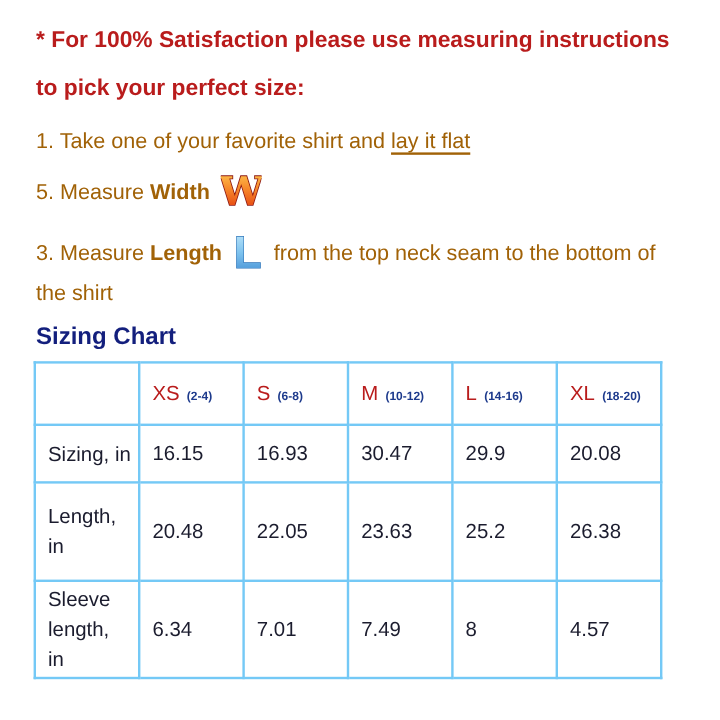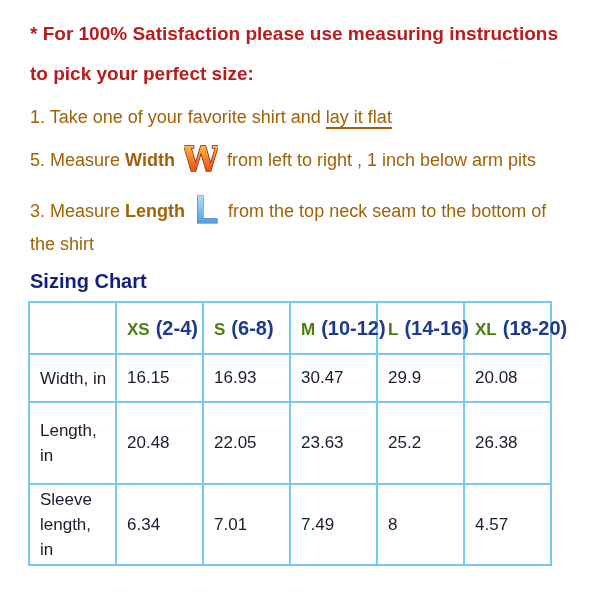--- a/index.html
+++ b/index.html
@@ -67,28 +67,28 @@
     color: #1b1c2e;
     font-size: 17px;
     font-weight: normal;
   }
   tr.r-head   { height: 52px; }
   tr.r-width  { height: 48px; }
   tr.r-length { height: 82px; }
   tr.r-sleeve { height: 80px; }
 
   th .sz {
-    color: #4d7c0f;
-    font-weight: bold;
+    color: #b91c1c;
+    font-weight: normal;
     white-space: nowrap;
   }
   th .rg {
     color: #1d3a8c;
     font-weight: bold;
-    font-size: 20px;
+    font-size: 10px;
     margin-left: 6px;
     white-space: nowrap;
   }
   td.lbl { white-space: pre-line; line-height: 25px; }
 </style>
 </head>
 <body>
 
 <div class="page">
 
@@ -108,21 +108,20 @@
     <svg class="letter-icon" width="34" height="38" viewBox="0 0 34 38">
       <defs>
         <linearGradient id="wgrad" x1="0" y1="0" x2="0" y2="1">
           <stop offset="0" stop-color="#ffd056"></stop>
           <stop offset="0.4" stop-color="#f88f2e"></stop>
           <stop offset="1" stop-color="#e03008"></stop>
         </linearGradient>
       </defs>
       <text x="17" y="31" text-anchor="middle" font-family="DejaVu Serif, serif" font-weight="bold" font-size="33" fill="url(#wgrad)" stroke="#8a1510" stroke-width="1.4" style="paint-order: stroke;">W</text>
     </svg>
-    <span>from left to right , 1 inch below arm pits</span>
   </p>
 
   <p class="step step-3">
     <span>3. Measure</span>
     <span class="kw">Length</span>
     <svg class="letter-icon" width="25" height="38" viewBox="0 0 25 38">
       <defs>
         <linearGradient id="lgrad" x1="0" y1="0" x2="0" y2="1">
           <stop offset="0" stop-color="#c8ecfc"></stop>
           <stop offset="0.5" stop-color="#7dc2ee"></stop>
@@ -159,21 +158,21 @@
           <span class="sz">M</span><span class="rg">(10-12)</span>
         </th>
         <th>
           <span class="sz">L</span><span class="rg">(14-16)</span>
         </th>
         <th>
           <span class="sz">XL</span><span class="rg">(18-20)</span>
         </th>
       </tr>
       <tr class="r-width">
-        <td class="lbl">Width, in</td>
+        <td class="lbl">Sizing, in</td>
         <td>16.15</td>
         <td>16.93</td>
         <td>30.47</td>
         <td>29.9</td>
         <td>20.08</td>
       </tr>
       <tr class="r-length">
         <td class="lbl">Length,
 in</td>
         <td>20.48</td>

